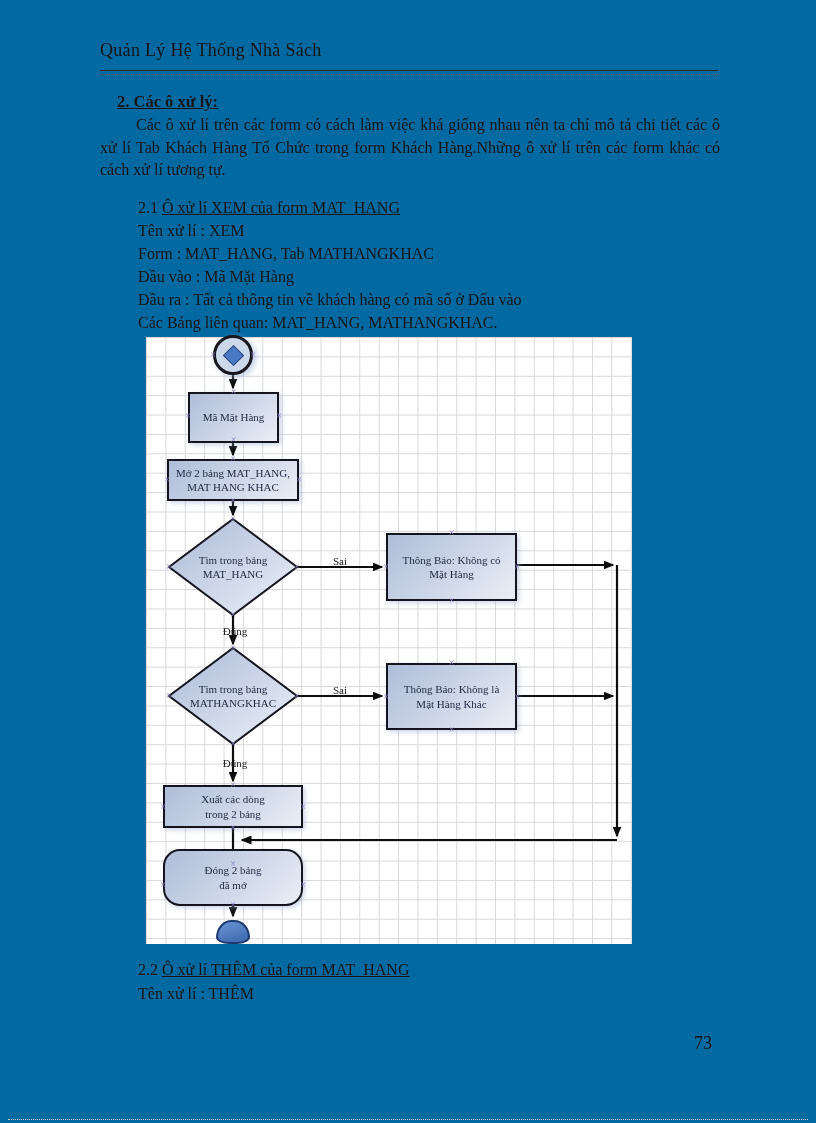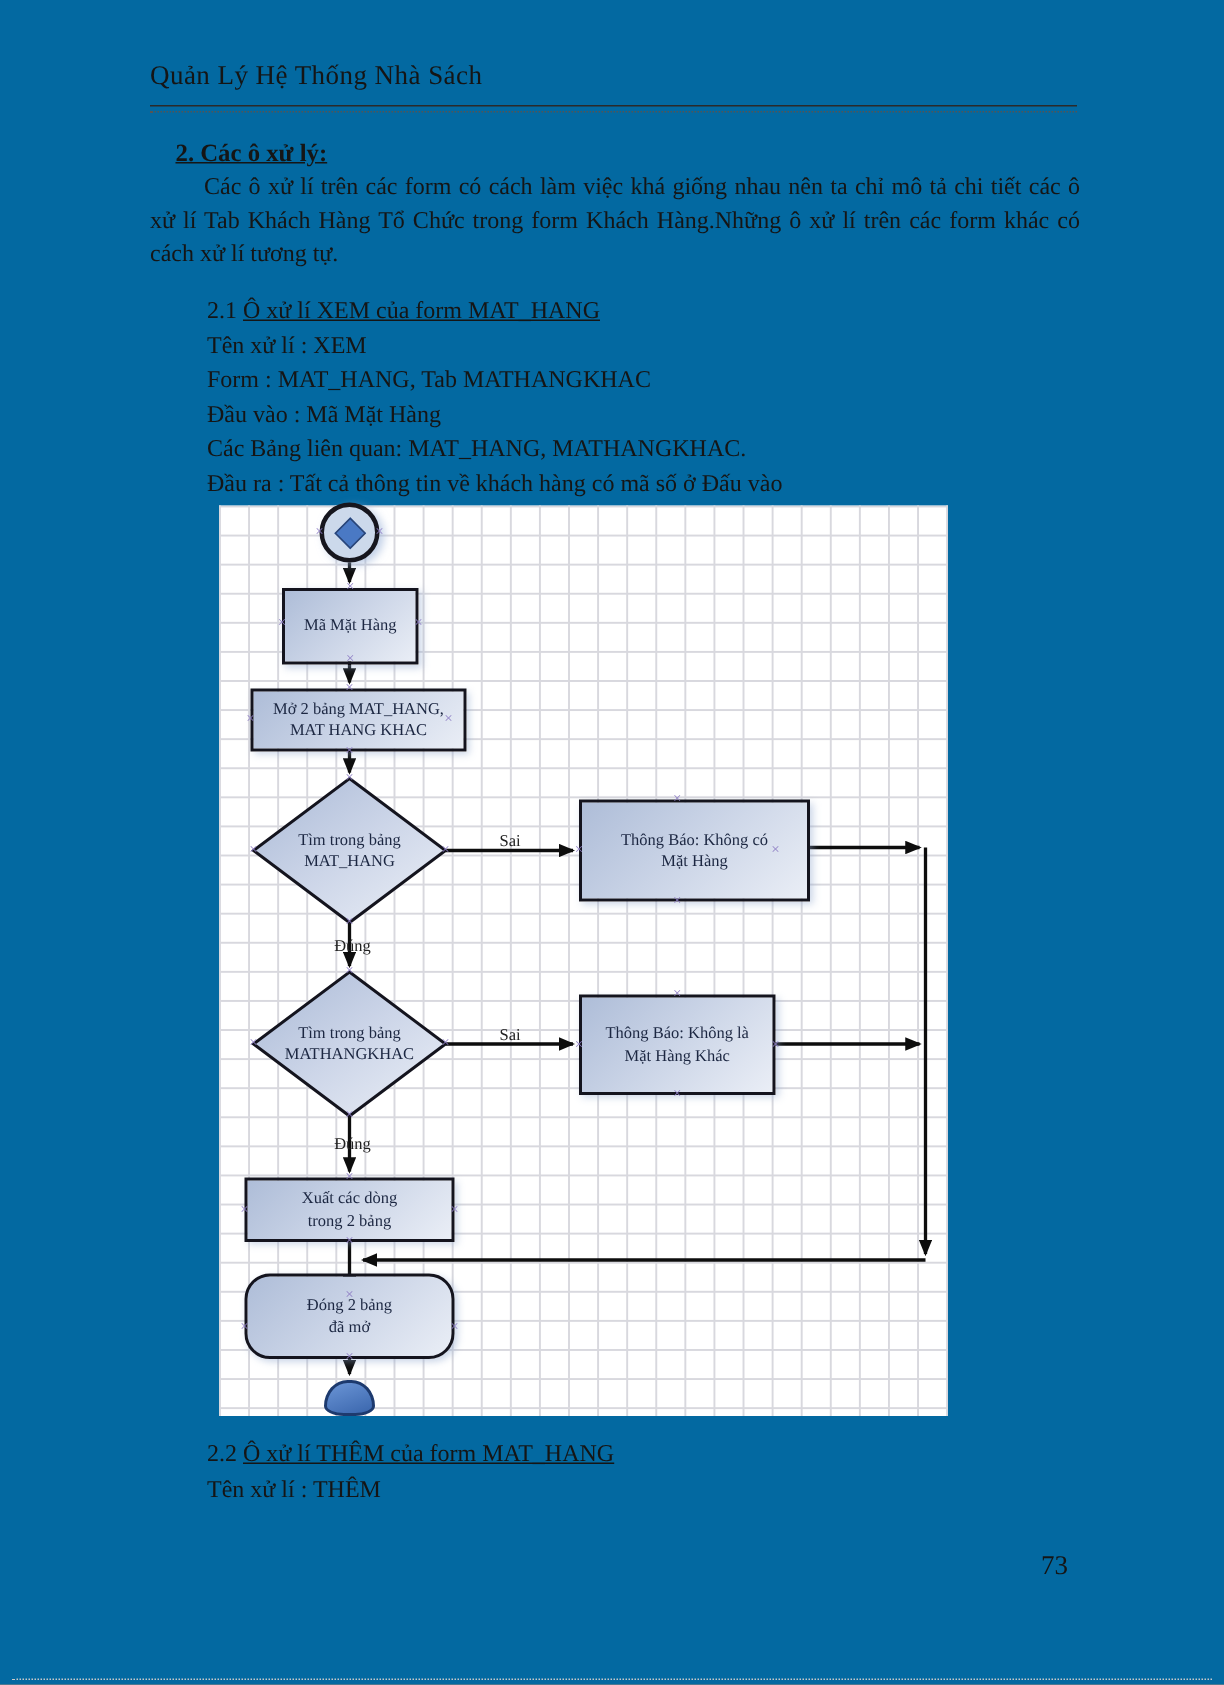--- a/index.html
+++ b/index.html
@@ -71,22 +71,22 @@
   <div class="hdr-rule"></div>
 
   <div class="sec2-head">2. Các ô xử lý:</div>
   <div class="sec2-par">Các ô xử lí trên các form có cách làm việc khá giống nhau nên ta chỉ mô tả chi tiết các ô xử lí Tab Khách Hàng Tổ Chức trong form Khách Hàng.Những ô xử lí trên các form khác có cách xử lí tương tự.</div>
 
   <div class="sec21">
     <div><span>2.1 </span><span class="t-underline">Ô xử lí XEM của form MAT_HANG</span></div>
     <div>Tên xử lí : XEM</div>
     <div>Form : MAT_HANG, Tab MATHANGKHAC</div>
     <div>Đầu vào : Mã Mặt Hàng</div>
+    <div>Đầu ra : Tất cả thông tin về khách hàng có mã số ở Đấu vào</div>
     <div>Các Bảng liên quan: MAT_HANG, MATHANGKHAC.</div>
-    <div>Đầu ra : Tất cả thông tin về khách hàng có mã số ở Đấu vào</div>
   </div>
 
   <div class="fc">
     <svg width="486" height="607" viewBox="0 0 486 607">
       <defs>
         <marker id="ah" markerUnits="userSpaceOnUse" markerWidth="11" markerHeight="9" refX="9.5" refY="4.5" orient="auto">
           <path d="M0,0 L11,4.5 L0,9 Z" fill="#0d0d0d"></path>
         </marker>
         <linearGradient id="gdia" x1="0" y1="0" x2="1" y2="1">
           <stop offset="0" stop-color="#a9b9d6"></stop>
@@ -112,31 +112,31 @@
     </svg>
 
     <div class="start-circle">
       <div class="start-diamond"></div>
     </div>
 
     <div class="shape" style="left:42px; top:55px; width:91px; height:51px;">
       <span>Mã Mặt Hàng</span>
     </div>
 
-    <div class="shape" style="left:21px; top:122px; width:144px; height:42px;">
+    <div class="shape" style="left:21px; top:122px; width:132px; height:42px;">
       <span>Mở 2 bảng MAT_HANG,</span>
       <span>MAT HANG KHAC</span>
     </div>
 
     <div class="dtext" style="left:27px; top:206px; width:120px; height:48px;">
       <span>Tìm trong bảng</span>
       <span>MAT_HANG</span>
     </div>
 
-    <div class="shape" style="left:240px; top:196px; width:154px; height:68px;">
+    <div class="shape" style="left:240px; top:196px; width:131px; height:68px;">
       <span>Thông Báo: Không có</span>
       <span>Mặt Hàng</span>
     </div>
 
     <div class="dtext" style="left:27px; top:335px; width:120px; height:48px;">
       <span>Tìm trong bảng</span>
       <span>MATHANGKHAC</span>
     </div>
 
     <div class="shape" style="left:240px; top:326px; width:131px; height:67px;">

